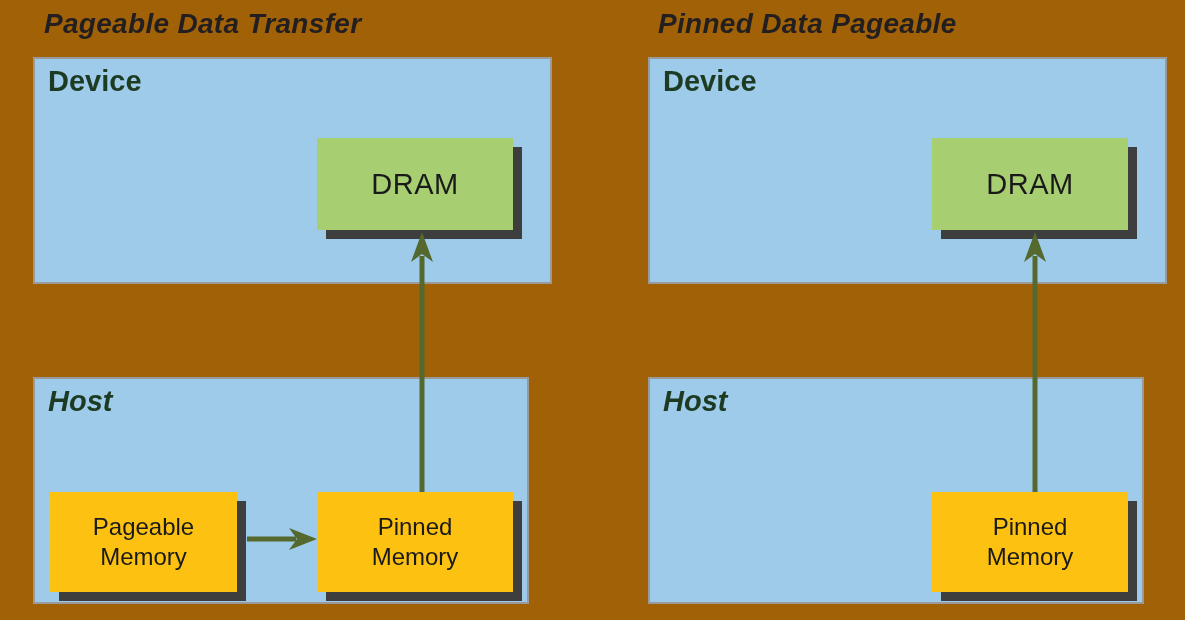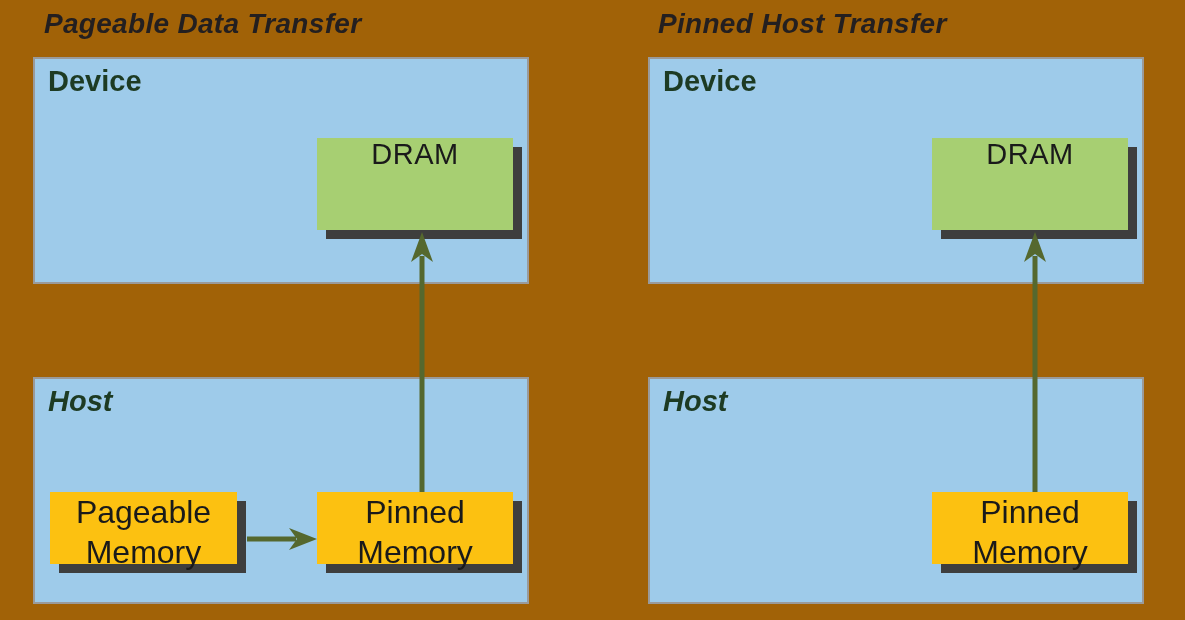--- a/index.html
+++ b/index.html
@@ -26,59 +26,60 @@
   }
   .title-left  { left: 44px;  top: 8px; }
   .title-right { left: 658px; top: 8px; }
 
   .region-box {
     position: absolute;
     width: 492px;
     background: var(--region_fill, #9ecbea);
     border: 2px solid var(--region_border, #9a9a9a);
   }
-  .device-box { top: 57px; height: 223px; }
+  .device-box { top: 57px; height: 223px; padding-left: 23px; }
   .host-box   { top: 377px; height: 223px; font-style: italic; }
   .left-col   { left: 33px; }
   .right-col  { left: 648px; }
 
   .region-label {
     position: absolute;
     left: 13px;
     top: 7px;
     font-size: 29px;
     font-weight: bold;
     color: var(--region_label_text, #1d3b23);
     line-height: 1.1;
   }
 
   .node {
     position: absolute;
     display: flex;
+    align-items: center;
     justify-content: center;
     text-align: center;
     box-shadow: 9px 9px 0 var(--node_shadow, #3e3e3e);
     color: var(--node_text, #1a1a1a);
   }
   .dram-node {
     top: 138px;
     width: 196px;
     height: 92px;
     background: var(--dram_fill, #a7cf72);
     font-size: 29px;
     letter-spacing: 0.5px;
   }
   .dram-left  { left: 317px; }
   .dram-right { left: 932px; }
 
   .memory-node {
     top: 492px;
-    height: 72px;
+    height: 100px;
     background: var(--memory_fill, #fcc111);
-    font-size: 32px;
+    font-size: 24px;
     line-height: 1.26;
     white-space: pre-line;
   }
   .mem-pageable     { left: 50px;  width: 187px; }
   .mem-pinned-left  { left: 317px; width: 196px; }
   .mem-pinned-right { left: 932px; width: 196px; }
 
   .arrow-layer {
     position: absolute;
     left: 0;
@@ -110,21 +111,21 @@
   <div class="node memory-node mem-pageable">
     <span>Pageable
 Memory</span>
   </div>
 
   <div class="node memory-node mem-pinned-left">
     <span>Pinned
 Memory</span>
   </div>
 
-  <div class="panel-title title-right">Pinned Host Transfer</div>
+  <div class="panel-title title-right">Pinned Data Pageable</div>
 
   <div class="region-box device-box right-col">
     <div class="region-label">Device</div>
   </div>
 
   <div class="region-box host-box right-col">
     <div class="region-label">Host</div>
   </div>
 
   <div class="node dram-node dram-right">

